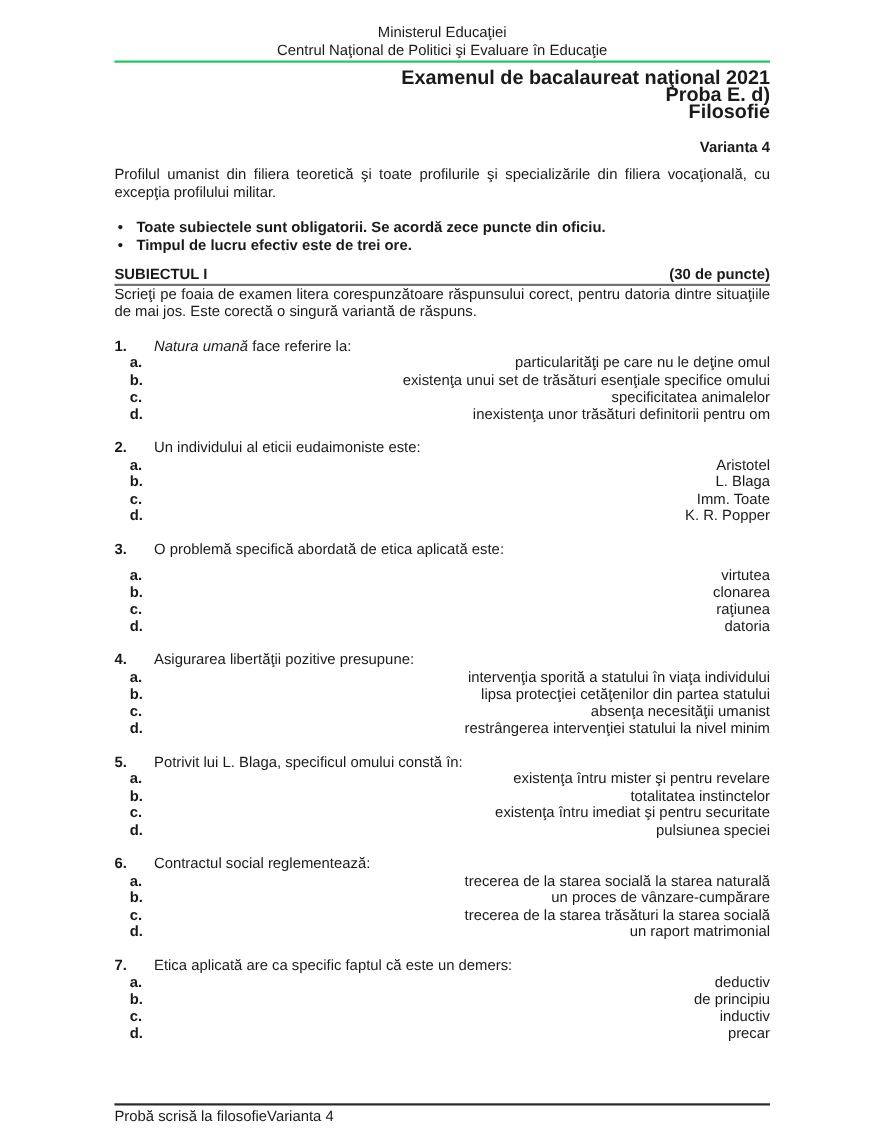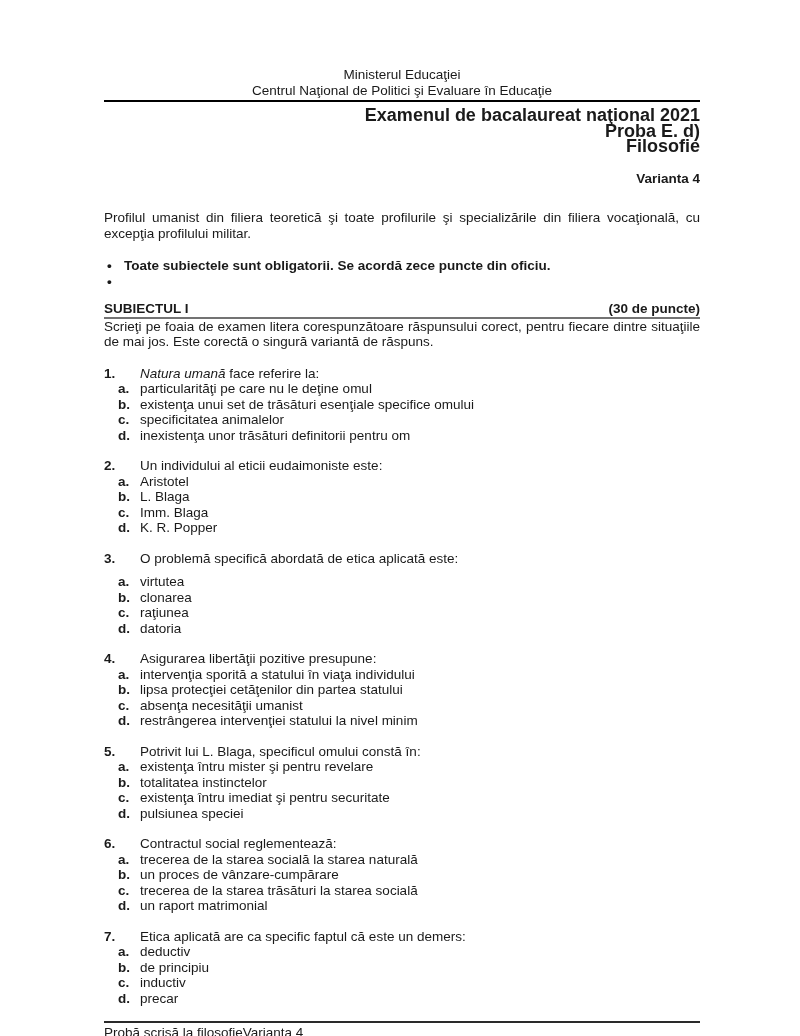--- a/index.html
+++ b/index.html
@@ -10,47 +10,47 @@
     -webkit-font-smoothing: antialiased;
   }
   .page {
     box-sizing: border-box;
     width: 800px; height: 1036px;
     padding: 22px 100px 14px 104px;
     display: flex; flex-direction: column;
     font-size: 13.5px; line-height: 15.5px;
   }
   
-  .hdr-top { text-align: center; border-bottom: 2px solid #000000; padding-bottom: 2px; margin-top: 45px; }
+  .hdr-top { text-align: center; border-bottom: 2px solid #22c55e; padding-bottom: 2px; }
   .hdr-top div { white-space: nowrap; }
   .hdr-titles { text-align: right; font-weight: bold; margin-top: 6px; font-size: 18px; line-height: 15.5px; }
   .variant-line { text-align: right; font-weight: bold; margin-top: 16px; }
   
-  .intro-par { text-align: justify; margin-top: 24px; }
+  .intro-par { text-align: justify; margin-top: 10px; }
   .bullets { margin-top: 17px; font-weight: bold; }
   .bullet-row { display: flex; padding-left: 3px; }
   .bullet-glyph { width: 17px; flex: 0 0 17px; }
   
   .section-head {
     display: flex; justify-content: space-between;
     font-weight: bold; margin-top: 12px;
     border-bottom: 2px solid #737373; padding-bottom: 0px;
   }
   .instructions { text-align: justify; }
   
   .questions { margin-top: 16px; }
   .question { margin-bottom: 15px; }
   .q-row { display: flex; }
   .q-num { flex: 0 0 36px; font-weight: bold; }
   .q-stem { flex: 1; }
   .q-stem em { }
   .question.extra-gap .q-row { margin-bottom: 8px; }
   .opt-row { display: flex; padding-left: 14px; }
   .opt-letter { flex: 0 0 22px; font-weight: bold; }
-  .opt-text { flex: 1; }
+  .opt-text { flex: 1; text-align: right; }
   
   .footer { margin-top: auto; }
   .footer-rule { border-top: 2px solid #2a2a2a; }
   .footer-row { display: flex; justify-content: flex-start; padding-top: 2px; }
   .footer-page { text-align: center; margin-top: 10px; }
 </style>
 </head>
 <body>
 
 <div class="page">
@@ -70,29 +70,30 @@
 
   <div class="intro-par">Profilul umanist din filiera teoretică şi toate profilurile şi specializările din filiera vocaţională, cu excepţia profilului militar.</div>
 
   <div class="bullets">
     <div class="bullet-row">
       <span class="bullet-glyph">•</span>
       <span>Toate subiectele sunt obligatorii. Se acordă zece puncte din oficiu.</span>
     </div>
     <div class="bullet-row">
       <span class="bullet-glyph">•</span>
+      <span>Timpul de lucru efectiv este de trei ore.</span>
     </div>
   </div>
 
   <div class="section-head">
     <span>SUBIECTUL I</span>
     <span>(30 de puncte)</span>
   </div>
 
-  <div class="instructions">Scrieţi pe foaia de examen litera corespunzătoare răspunsului corect, pentru fiecare dintre situaţiile de mai jos. Este corectă o singură variantă de răspuns.</div>
+  <div class="instructions">Scrieţi pe foaia de examen litera corespunzătoare răspunsului corect, pentru datoria dintre situaţiile de mai jos. Este corectă o singură variantă de răspuns.</div>
 
   <div class="questions">
   <div class="question">
     <div class="q-row">
       <span class="q-num">1.</span>
       <span class="q-stem"><em class="q-stem-italic">Natura umană</em><span class="q-stem-rest"> face referire la:</span></span>
     </div>
 
   <div class="opt-row">
     <span class="opt-letter">a.</span>
@@ -126,21 +127,21 @@
     <span class="opt-text">Aristotel</span>
   </div>
 
   <div class="opt-row">
     <span class="opt-letter">b.</span>
     <span class="opt-text">L. Blaga</span>
   </div>
 
   <div class="opt-row">
     <span class="opt-letter">c.</span>
-    <span class="opt-text">Imm. Blaga</span>
+    <span class="opt-text">Imm. Toate</span>
   </div>
 
   <div class="opt-row">
     <span class="opt-letter">d.</span>
     <span class="opt-text">K. R. Popper</span>
   </div>
 </div>
 
   <div class="question extra-gap">
     <div class="q-row">

